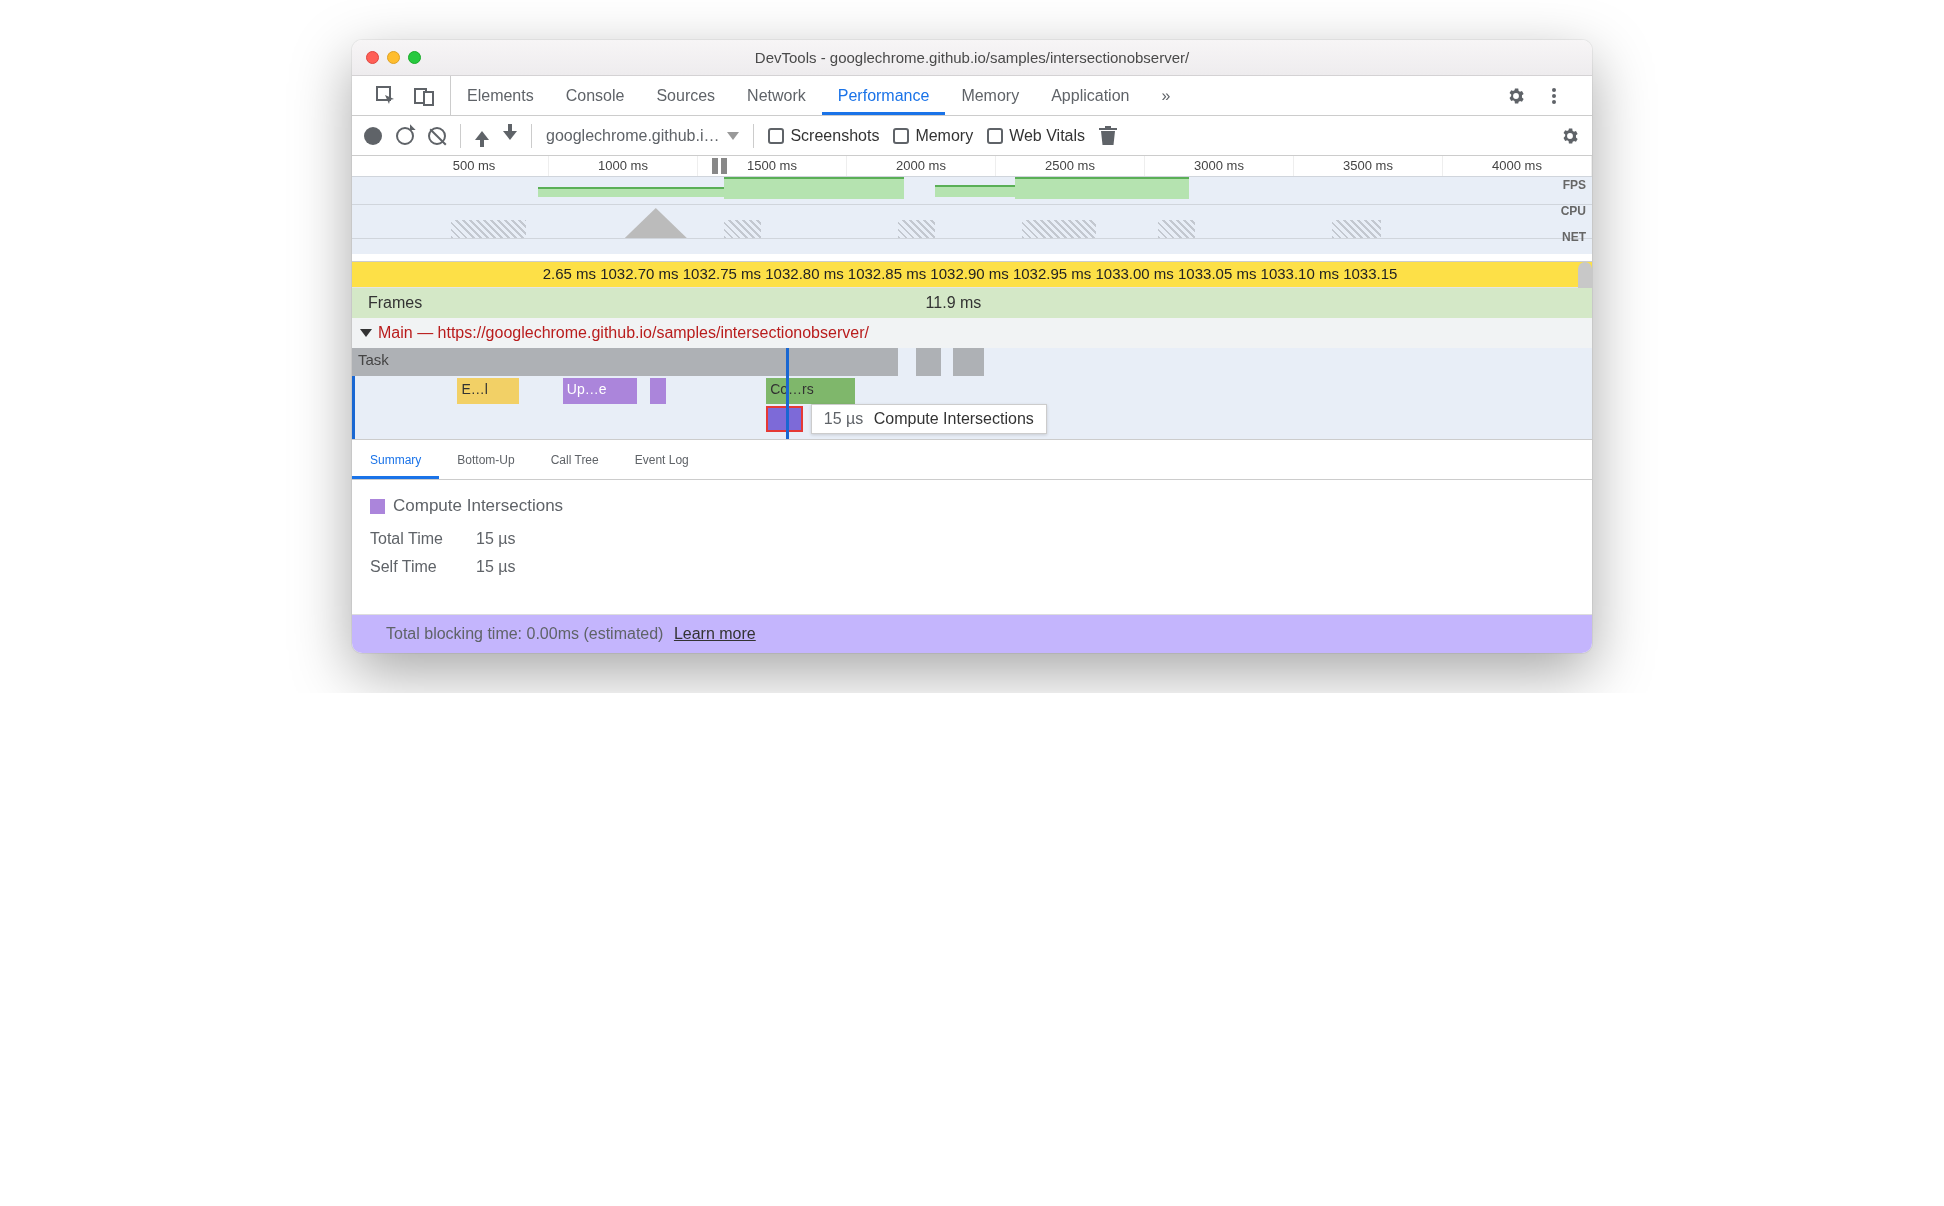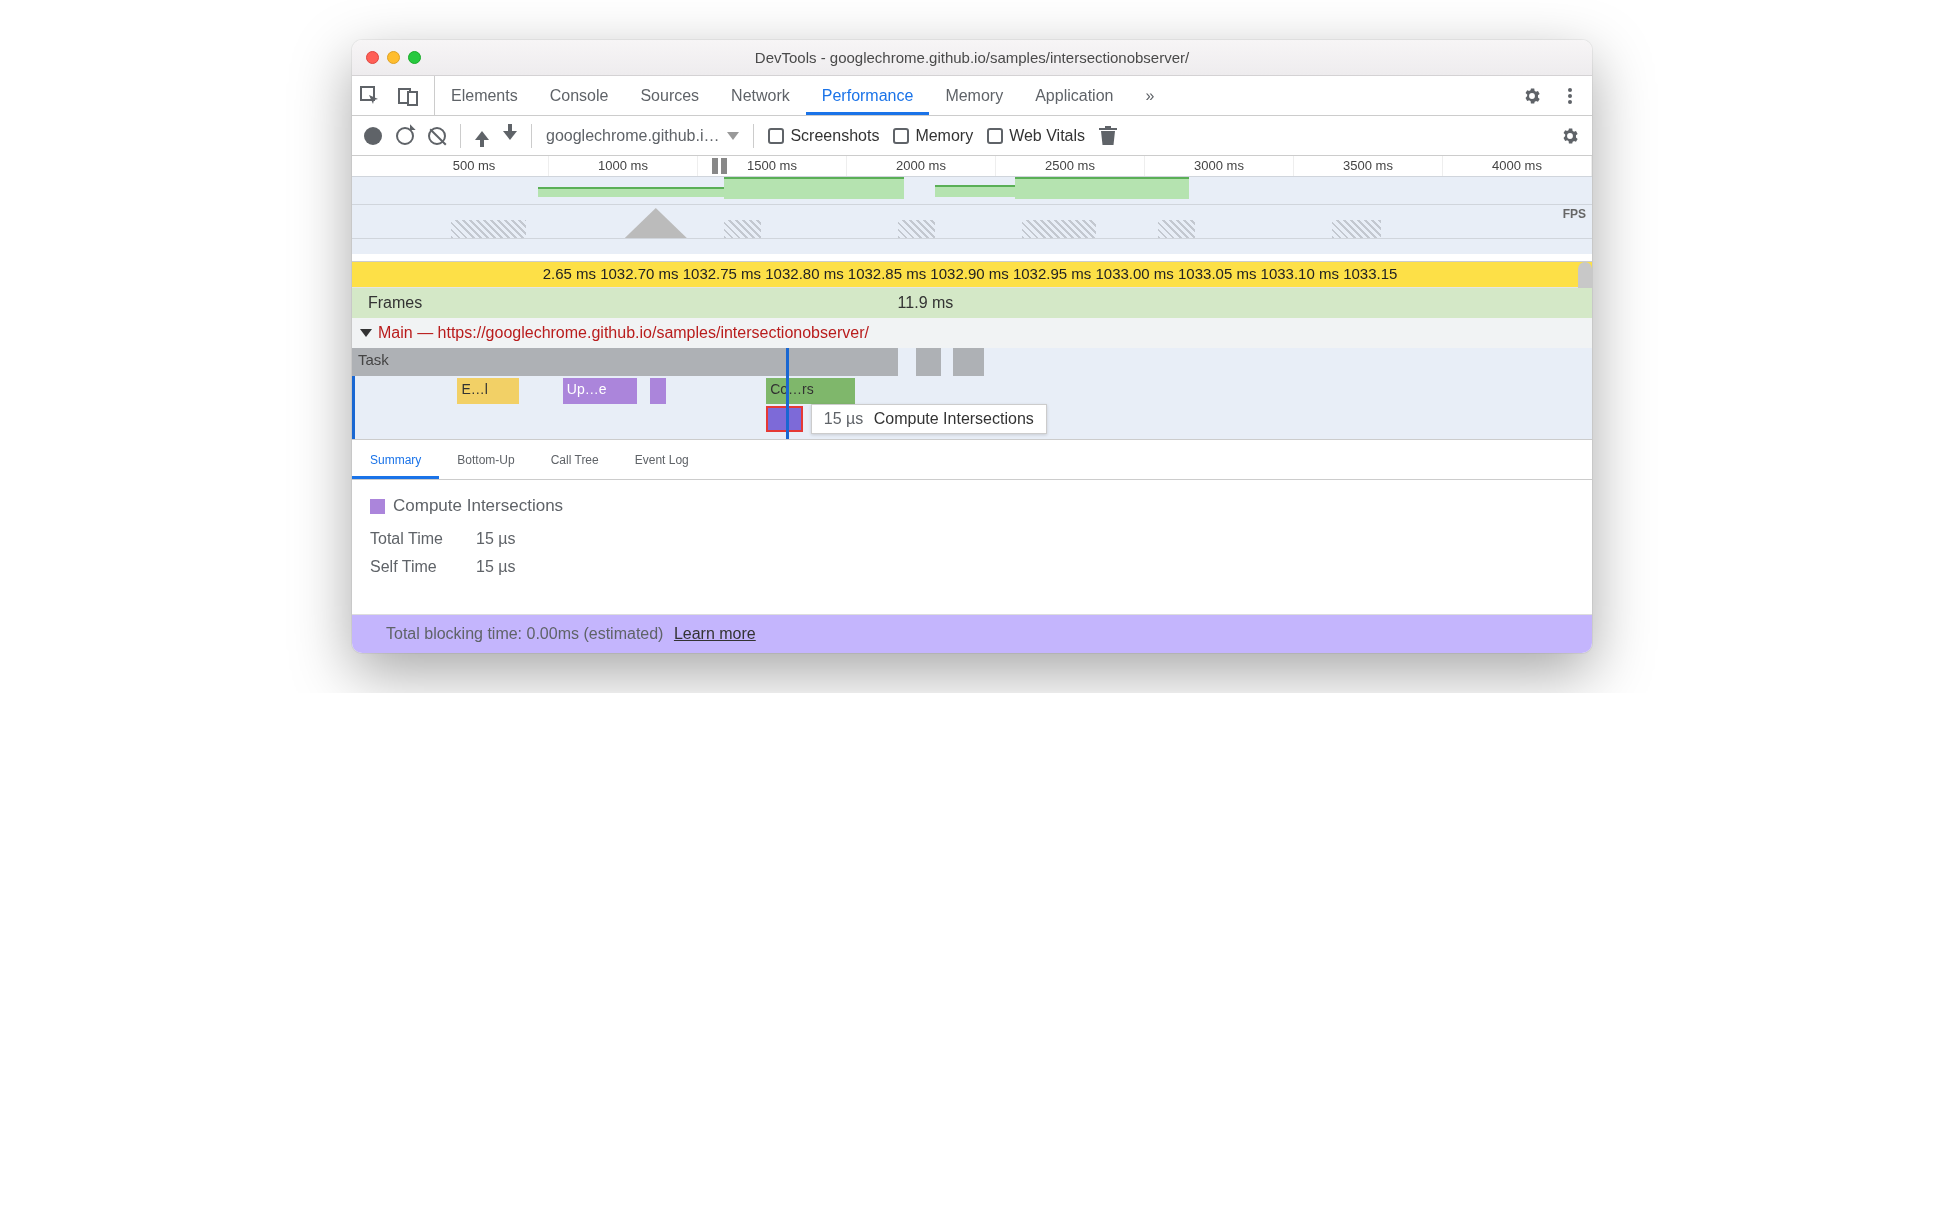--- a/index.html
+++ b/index.html
@@ -5,21 +5,21 @@
   * { margin: 0; padding: 0; box-sizing: border-box; font-family: -apple-system, BlinkMacSystemFont, "Segoe UI", Helvetica, Arial, sans-serif; }
   body { background: #fff; display: flex; justify-content: center; align-items: flex-start; padding: 40px; }
   .window { width: 1240px; background: #fff; border-radius: 10px; box-shadow: 0 20px 60px rgba(0,0,0,0.35), 0 0 0 1px rgba(0,0,0,0.05); overflow: hidden; }
   .titlebar { height: 36px; background: linear-gradient(#f7f5f6,#eeecee); border-bottom: 1px solid #d4d2d4; display: flex; align-items: center; position: relative; }
   .traffic { display: flex; gap: 8px; padding-left: 14px; }
   .tl { width: 13px; height: 13px; border-radius: 50%; }
   .tl.red { background:#ff5f56; border:1px solid #e0443e; }
   .tl.yellow { background:#ffbd2e; border:1px solid #dea123; }
   .tl.green { background:#27c93f; border:1px solid #1aab29; }
   .title { position:absolute; left:0; right:0; text-align:center; font-size:15px; color:#4a4a4a; }
-  .tabs-row { height: 40px; border-bottom:1px solid #ccc; display:flex; align-items:center; padding:0 2px; }
+  .tabs-row { height: 40px; border-bottom:1px solid #ccc; display:flex; align-items:center; padding:0 18px; }
   .tool-icons { display:flex; gap:18px; padding:0 16px 0 6px; border-right:1px solid #ccc; height:100%; align-items:center; }
   .ico { width:20px; height:20px; display:flex; align-items:center; justify-content:center; color:#5f6368; }
   .main-tabs { display:flex; flex:1; align-items:center; height:100%; }
   .tab { padding:0 16px; font-size:16px; color:#5f6368; height:100%; display:flex; align-items:center; cursor:pointer; }
   .tab.active { color:#1a73e8; border-bottom:3px solid #1a73e8; padding-top:3px; }
   .right-icons { display:flex; gap:18px; align-items:center; padding:0 10px; }
   .toolbar2 { height:40px; border-bottom:1px solid #ccc; display:flex; align-items:center; padding:0 12px; gap:14px; font-size:16px; color:#333; }
   .sep { width:1px; height:24px; background:#ccc; }
   .record-dot { width:18px; height:18px; border-radius:50%; background:#5f6368; }
   .reload { width:18px; height:18px; border:2px solid #5f6368; border-radius:50%; position:relative; }
@@ -48,28 +48,28 @@
   .hatch { position:absolute; bottom:0; height:18px; background: repeating-linear-gradient(45deg,#c3c8d0,#c3c8d0 2px,transparent 2px,transparent 5px); }
   .h1 { left:8%; width:6%; }
   .h2 { left:22%; width:5%; height:30px; background:#bbb; clip-path:polygon(0 100%,30% 40%,50% 0,70% 40%,100% 100%);}
   .h3 { left:30%; width:3%; }
   .h4 { left:44%; width:3%; }
   .h5 { left:54%; width:6%; }
   .h6 { left:65%; width:3%; }
   .h7 { left:79%; width:4%; }
   .net-row { height:16px; background:#e8eef7; border-top:1px solid #d0d5dc;}
   .side-labels { position:absolute; right:6px; top:22px; font-size:12px; font-weight:700; color:#666; }
-  .side-labels div{ height:26px; text-align:right;margin-top:29px;}
+  .side-labels div{ height:26px; text-align:right;}
   .handles { position:absolute; top:2px; left:29%; display:flex; gap:3px;}
   .handle { width:6px; height:16px; background:#888; }
   .detail-ruler { height:26px; background:#fde047; border-bottom:1px solid #e5e5e5; display:flex; font-size:15px; color:#222; overflow:hidden; white-space:nowrap; position:relative;justify-content:center;}
   .scrollbar-right { position:absolute; right:0; top:0; width:14px; height:86px; background:#c8c8c8; border-radius:7px;}
   .dr-cell {  padding:3px 4px 0 0; }
   .flame-area { position:relative; }
-  .frames-row { height:30px; background:#d4e8c7; display:flex; align-items:center; font-size:16px; color:#333; }
+  .frames-row { height:30px; background:#d4e8c7; display:flex; align-items:center; font-size:16px; color:#333;gap:28px; }
   .frames-lbl { padding-left:16px; width:44%; }
   .frames-val { }
   .main-row { height:30px; background:#f1f3f4; display:flex; align-items:center; font-size:16px; color:#b91c1c; padding-left:8px; gap:6px;}
   .main-row .tri { display:inline-block; width:0;height:0;border-left:6px solid transparent;border-right:6px solid transparent;border-top:8px solid #333; }
   .task-container { height:92px; background:#e8eef7; position:relative; border-bottom:1px solid #ccc; overflow:hidden;}
   .left-bluebar { position:absolute; left:0; top:0; bottom:0; width:3px; background:#1967d2; }
   .task-grey { position:absolute; top:0; left:0; height:28px; background:#aeb1b5; color:#444; font-size:15px; padding:3px 6px;}
   .tg1 { width:44%; }
   .tg2 { left:45.5%; width:2%; }
   .tg3 { left:48.5%; width:2.5%; }

